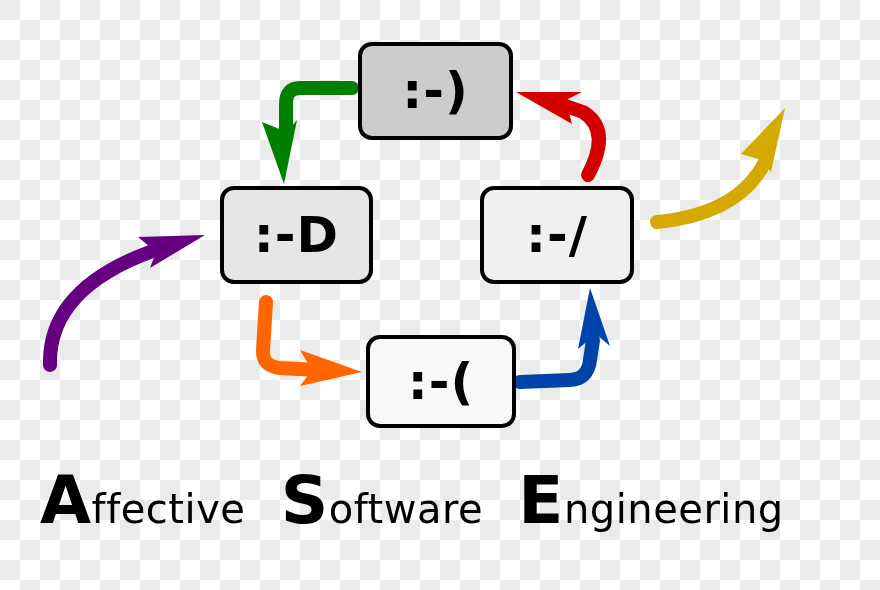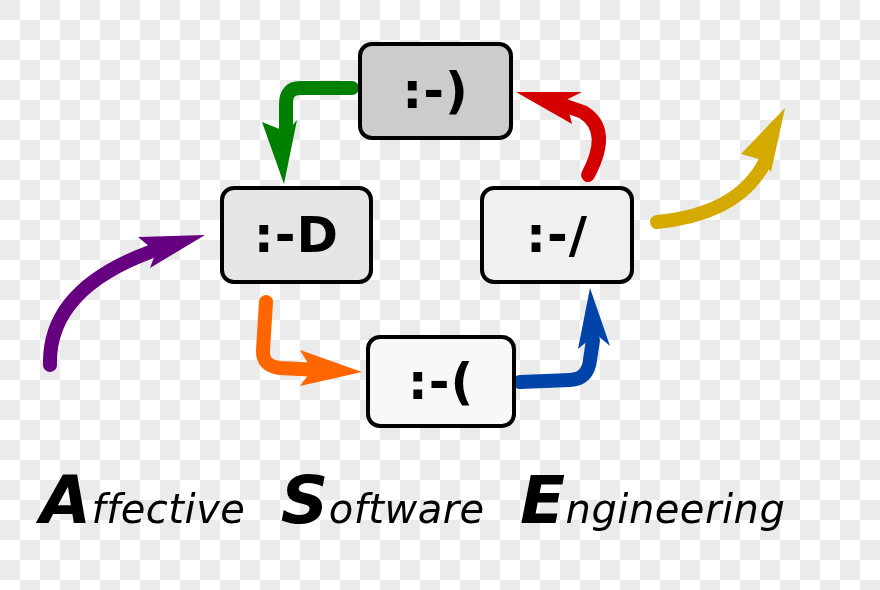--- a/index.html
+++ b/index.html
@@ -28,21 +28,21 @@
     #arrows { position: absolute; left: 0; top: 0; }
     .title {
       position: absolute; left: 40px; top: 462px;
       font-family: "DejaVu Sans", sans-serif;
       color: #000;
       font-size: 40px;
       white-space: nowrap;
       letter-spacing: 0.5px;
     }
     .title .cap { font-size: 66px; font-weight: bold; }
-    .title .word { margin-right: 22px; font-style: italic; }
+    .title .word { margin-right: 22px; }
   </style>
 </head>
 <body>
 
 <svg id="arrows" width="880" height="590">
 
   <g>
     <path d="M352,88 L300,88 Q286,88 286,104 L286,135" fill="none" stroke="#008000" stroke-width="14" stroke-linecap="round"></path>
     <polygon points="262,122 284,184 297,120 287,132" fill="#008000"></polygon>
   </g>

